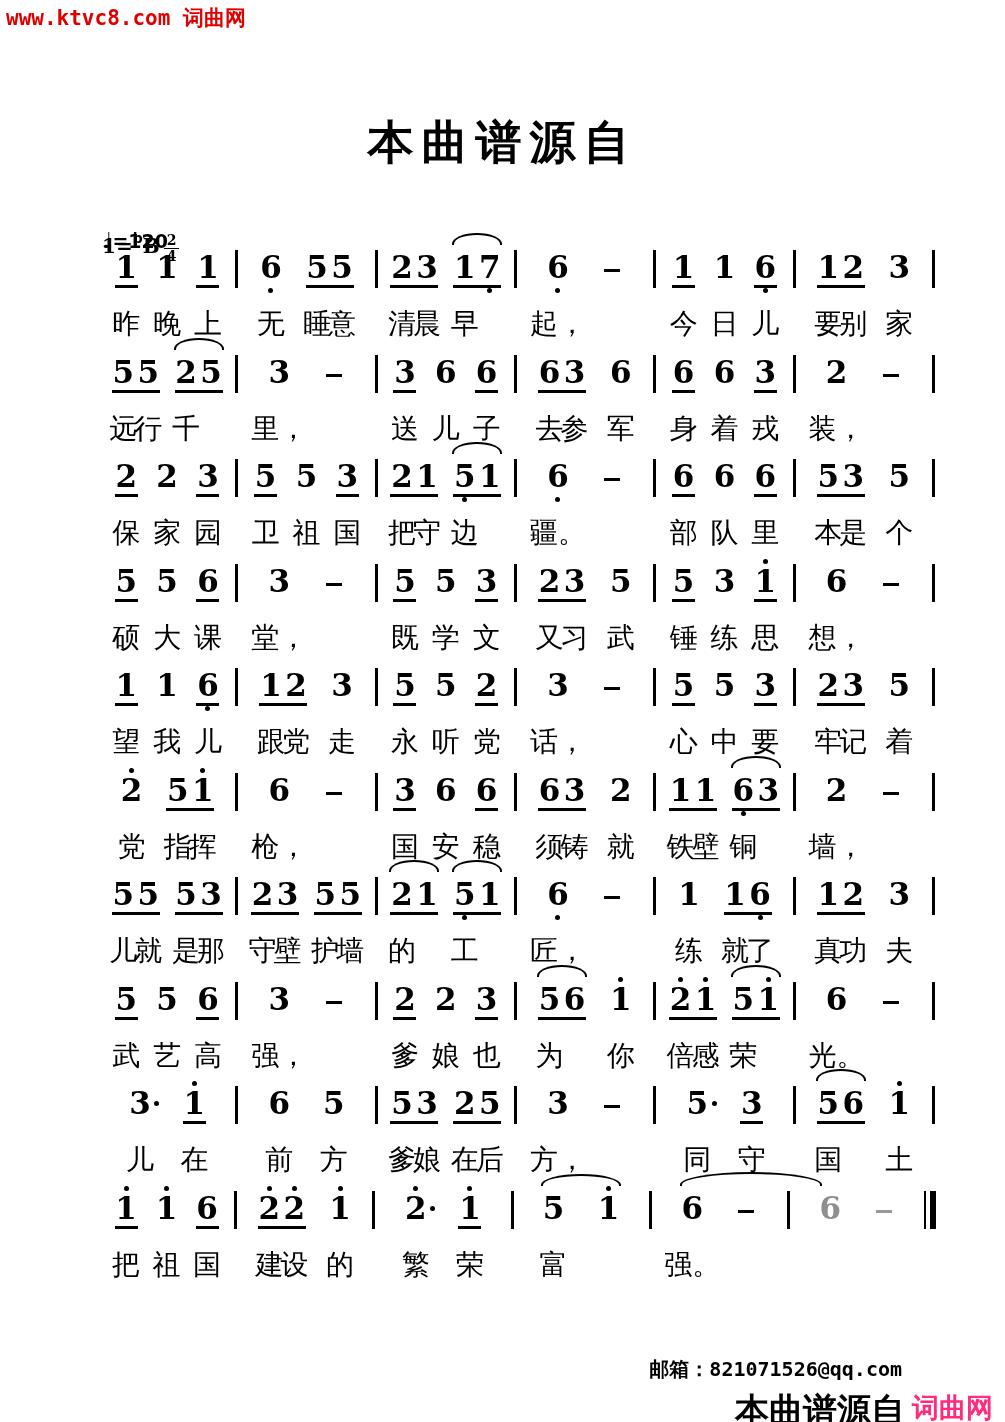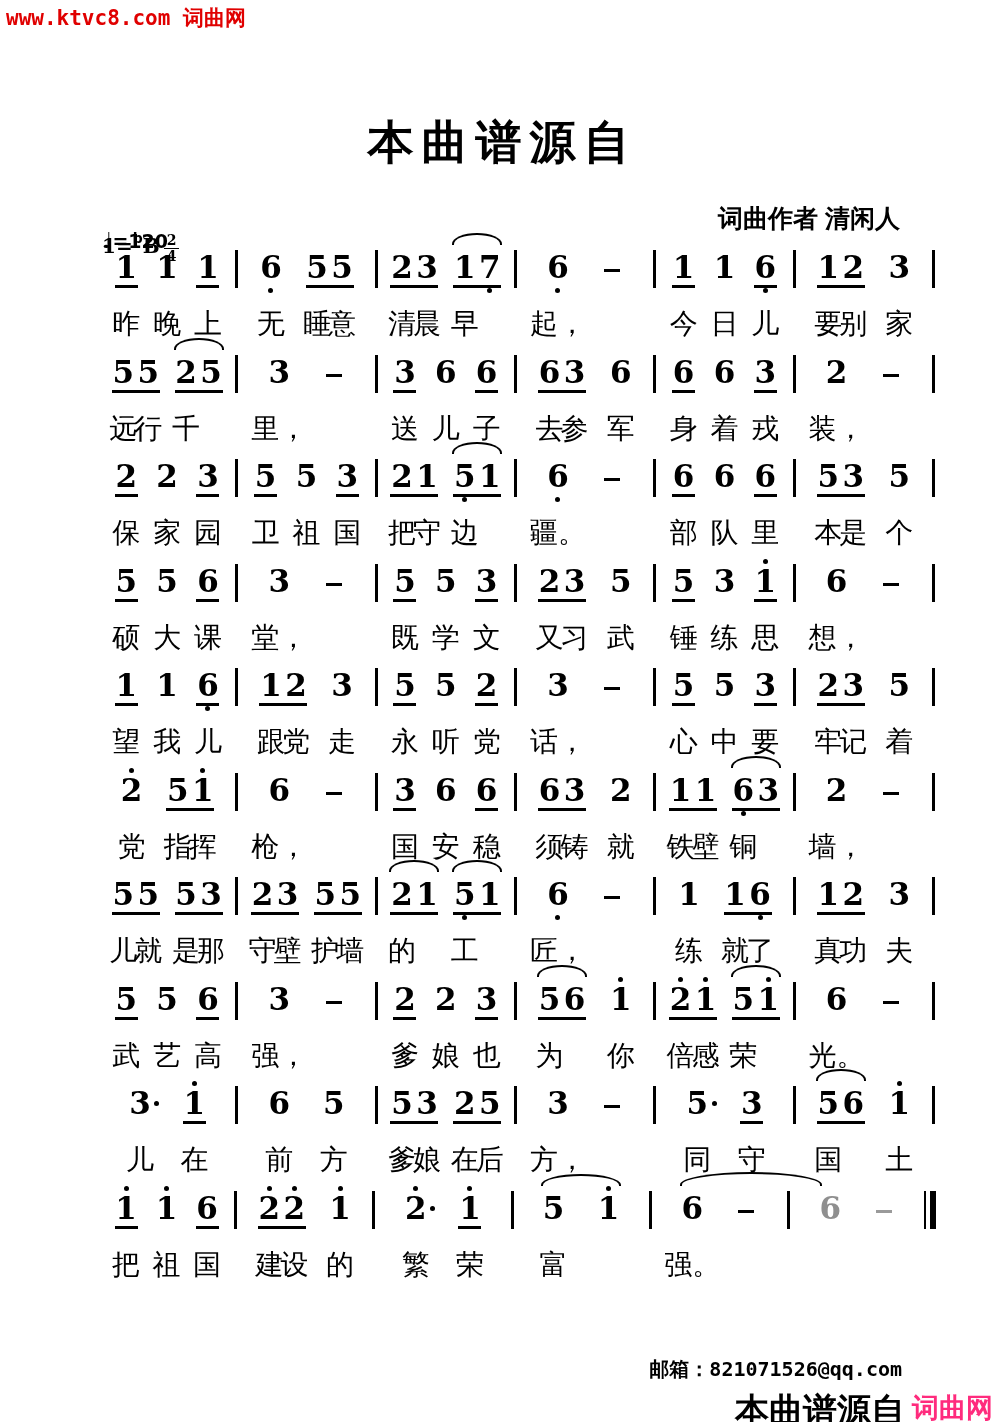--- a/index.html
+++ b/index.html
@@ -78,21 +78,20 @@
   <div class="title">本曲谱源自</div>
 
   <div class="keysig">
     <span>1=</span><span class="flat">b</span><span>B</span><span class="frac"><span class="num">2</span><span class="den">4</span></span>
   </div>
 
   <div class="tempo">
     <span class="glyph">♩</span><span>=120</span>
   </div>
 
-  <div class="credit">词曲作者 清闲人</div>
 
   <div class="score">
       <div class="score-line">
         <div class="measure">
           <div class="unit">
             <div class="notes">
               <div class="tok">
                 <div class="digit">1</div>
                 <div class="lyric">昨</div>
               </div>

